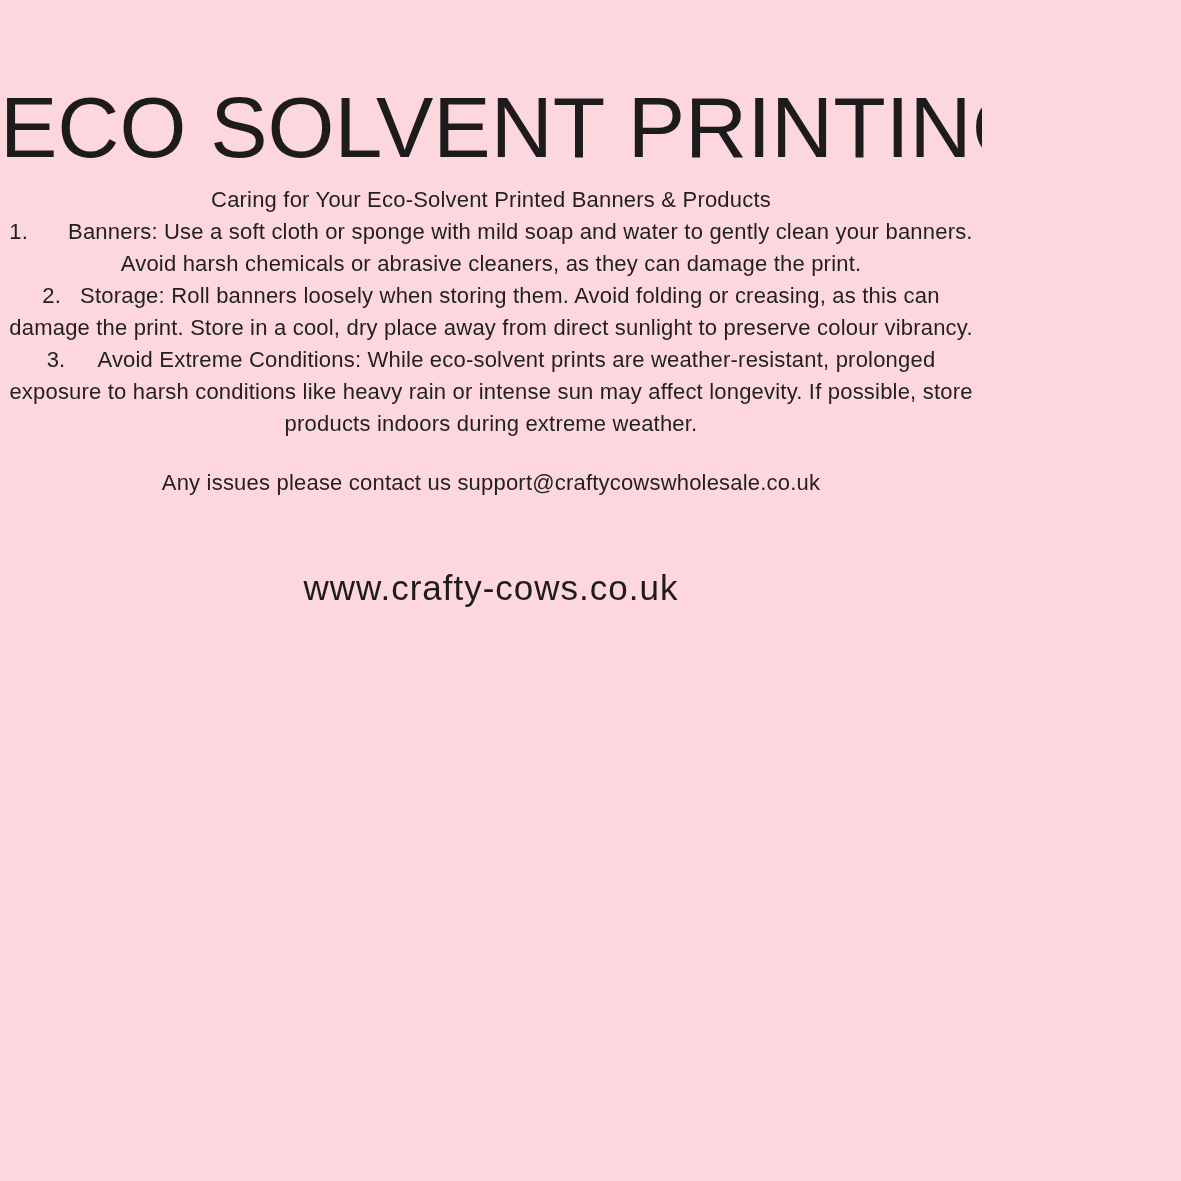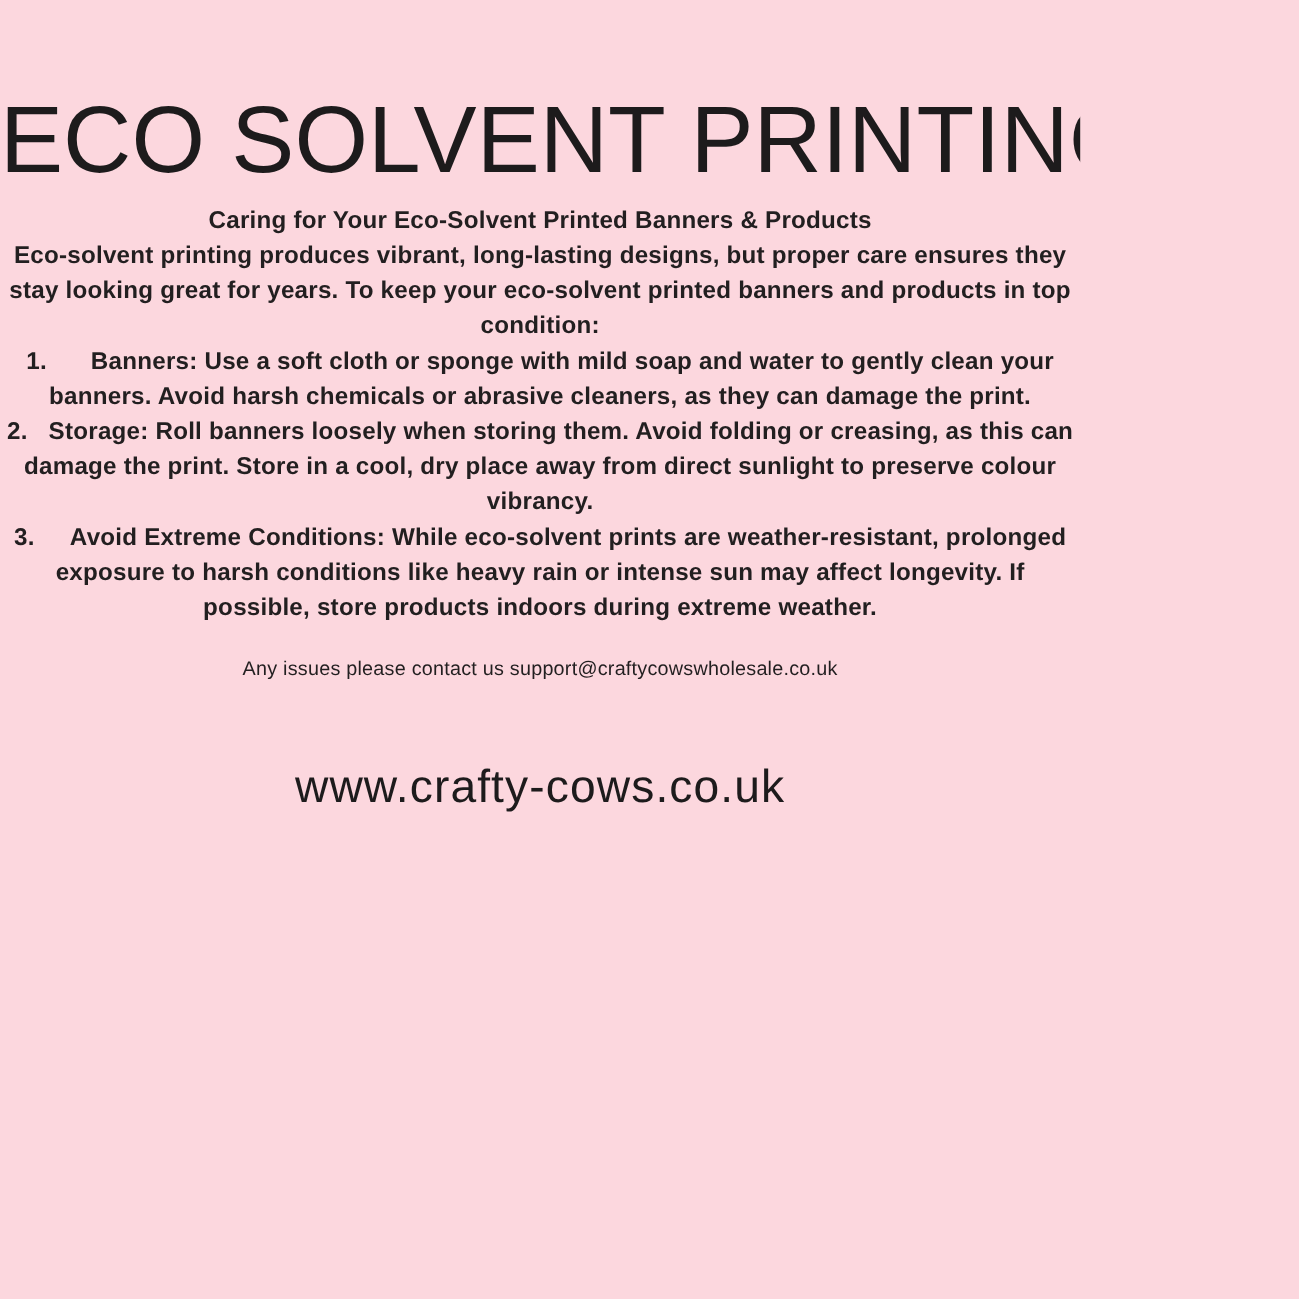--- a/index.html
+++ b/index.html
@@ -39,51 +39,50 @@
     letter-spacing: 2px;
   }
   .care-block {
     max-width: 1010px;
     margin: 12px auto 0 auto;
     font-size: 22px;
     line-height: 32px;
     letter-spacing: 0.2px;
     color: #221f20;
   }
-  .care-block p { margin: 0; font-weight: bold; }
+  .care-block p { margin: 0; }
   .care-item .num { display: inline-block; }
   .care-item-1 .num { margin-right: 40px; }
   .care-item-2 .num { margin-right: 19px; }
   .care-item-3 .num { margin-right: 32px; }
   .care-item-4 .num { margin-right: 6px; }
   .contact-line {
     margin: 30px 0 0 0;
-    font-size: 18px;
+    font-size: 22px;
     letter-spacing: 0.2px;
     color: #221f20;
   }
   .website {
     margin: 72px 0 0 0;
-    font-size: 42px;
+    font-size: 35px;
     font-weight: 300;
     letter-spacing: 1px;
     color: #1d1b1c;
   }
 </style>
 </head>
 <body>
 
 <div class="poster">
 
   <h1 class="title">ECO SOLVENT PRINTING</h1>
 
 
   <div class="care-block">
     <p>Caring for Your Eco-Solvent Printed Banners &amp; Products</p>
-    <p>Eco-solvent printing produces vibrant, long-lasting designs, but proper care ensures they stay looking great for years. To keep your eco-solvent printed banners and products in top condition:</p>
 
     <p class="care-item care-item-1"><span class="num">1.</span><span>Banners: Use a soft cloth or sponge with mild soap and water to gently clean your banners. Avoid harsh chemicals or abrasive cleaners, as they can damage the print.</span></p>
 
     <p class="care-item care-item-2"><span class="num">2.</span><span>Storage: Roll banners loosely when storing them. Avoid folding or creasing, as this can damage the print. Store in a cool, dry place away from direct sunlight to preserve colour vibrancy.</span></p>
 
     <p class="care-item care-item-3"><span class="num">3.</span><span>Avoid Extreme Conditions: While eco-solvent prints are weather-resistant, prolonged exposure to harsh conditions like heavy rain or intense sun may affect longevity. If possible, store products indoors during extreme weather.</span></p>
 
 
   </div>
 

